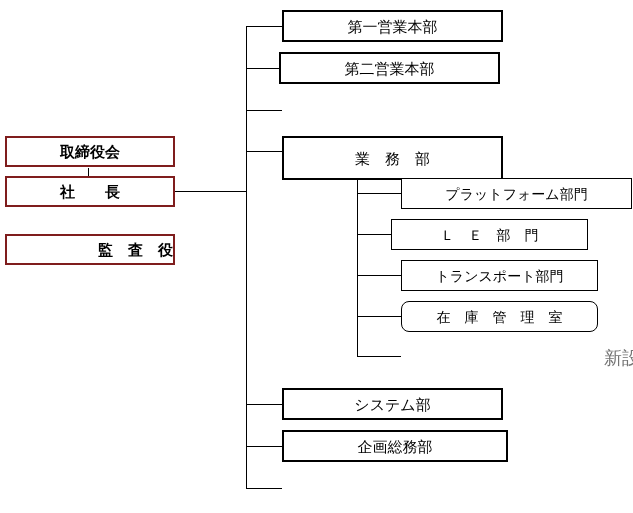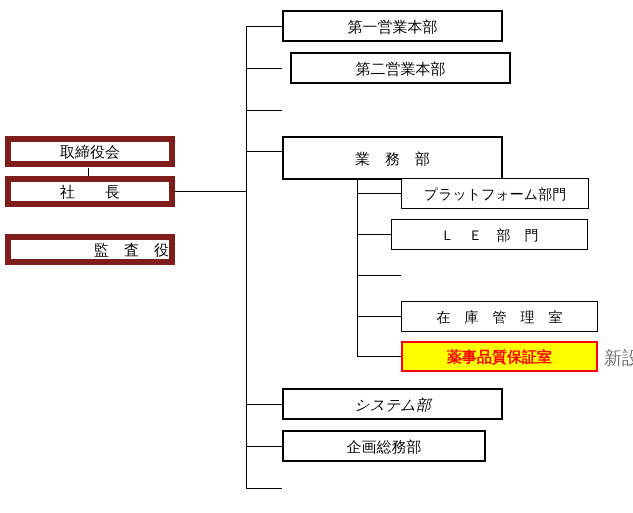--- a/index.html
+++ b/index.html
@@ -25,21 +25,22 @@
     align-items: center;
     justify-content: center;
     background: #ffffff;
     color: #000000;
     font-size: 15px;
     line-height: 1;
     white-space: nowrap;
   }
   
   .box.thin {
-    border: 6px solid #7f1d1d;
+    border: 2px solid #7f1d1d;
+    font-weight: bold;
   }
   
   .box.heavy {
     border: 2px solid #000000;
   }
   
   .box.sub {
     border: 1px solid #000000;
     font-size: 14px;
   }
@@ -98,41 +99,41 @@
   <div class="box thin" style="left:5px; top:176px; width:170px; height:31px;align-items:center;">
     <span>社　　長</span>
   </div>
   <div class="box thin" style="left:5px; top:234px; width:170px; height:31px;justify-content:flex-end;">
     <span>監　査　役</span>
   </div>
 
   <div class="box heavy" style="left:282px; top:10px; width:221px; height:32px;">
     <span>第一営業本部</span>
   </div>
-  <div class="box heavy" style="left:290px; top:52px; width:221px; height:32px;">
+  <div class="box heavy" style="left:279px; top:52px; width:221px; height:32px;">
     <span>第二営業本部</span>
   </div>
   <div class="box heavy" style="left:282px; top:136px; width:221px; height:44px;">
     <span>業　務　部</span>
   </div>
 
-  <div class="box sub" style="left:401px; top:178px; width:188px; height:31px;">
+  <div class="box sub" style="left:401px; top:178px; width:231px; height:31px;">
     <span>プラットフォーム部門</span>
   </div>
   <div class="box sub" style="left:391px; top:219px; width:197px; height:31px;">
     <span>Ｌ　Ｅ　部　門</span>
   </div>
-  <div class="box sub" style="left:401px; top:301px; width:197px; height:31px;">
+  <div class="box sub" style="left:401px; top:260px; width:197px; height:31px;">
+    <span>トランスポート部門</span>
+  </div>
+  <div class="box sub" style="left:401px; top:301px; width:197px; height:31px;border-radius:8px;">
     <span>在　庫　管　理　室</span>
-  </div>
-  <div class="box highlight" style="left:401px; top:341px; width:197px; height:31px;">
-    <span>薬事品質保証室</span>
   </div>
   <div class="note" style="left:604px; top:349px;">新設</div>
 
-  <div class="box heavy" style="left:282px; top:388px; width:221px; height:32px;font-style:italic;">
+  <div class="box heavy" style="left:282px; top:388px; width:221px; height:32px;">
     <span>システム部</span>
   </div>
-  <div class="box heavy" style="left:282px; top:430px; width:204px; height:32px;">
+  <div class="box heavy" style="left:282px; top:430px; width:226px; height:32px;">
     <span>企画総務部</span>
   </div>
 
 </div>
 
 </body></html>

